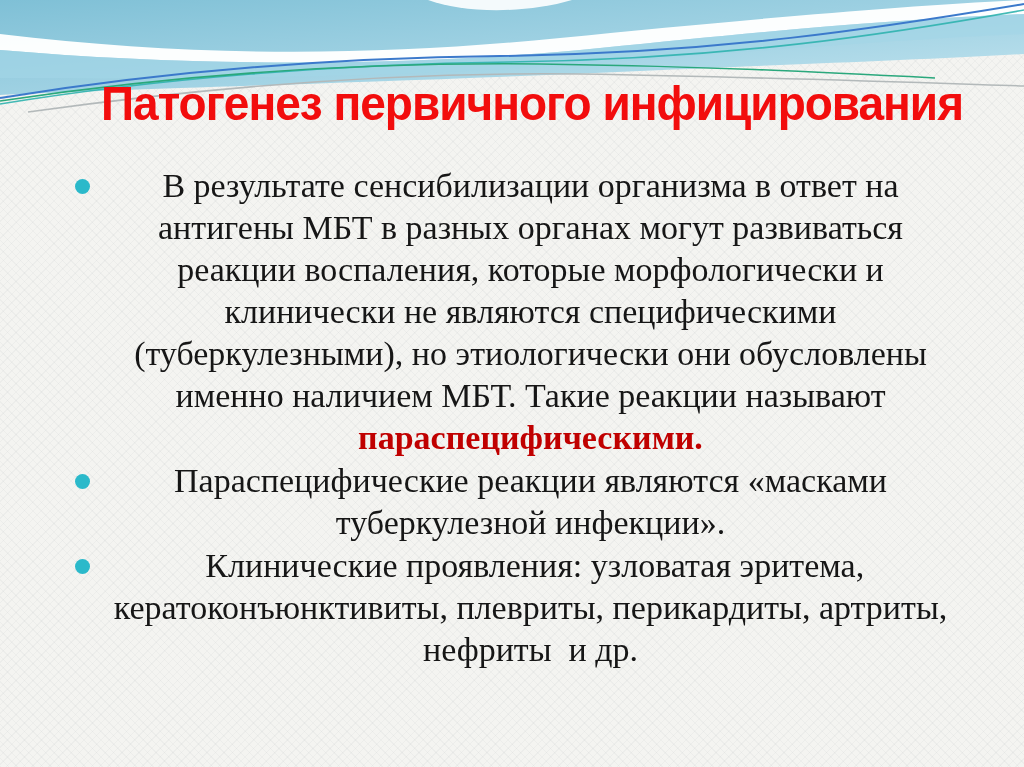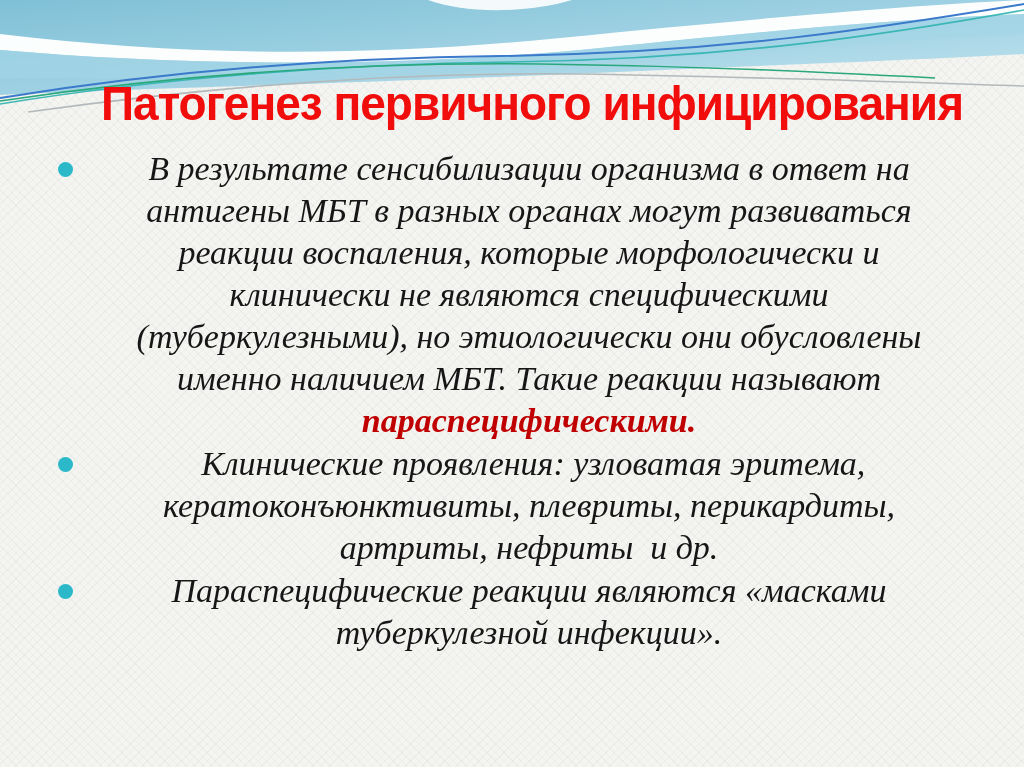--- a/index.html
+++ b/index.html
@@ -26,21 +26,21 @@
     letter-spacing:-1px;
     line-height:1.05;
     color:#f20d0d;
     white-space:nowrap;
     transform:scaleY(1.04);
     transform-origin:left top;
   }
   .content{
     position:absolute;top:148px;left:56px;width:910px;
   }
-  ul.bullet-list{list-style:none;margin:0;padding:0;font-style:italic;}
+  ul.bullet-list{list-style:none;margin:17px;padding:0;}
   .bullet-row{
     display:flex;align-items:flex-start;margin:0 0 1px 0;
   }
   .dot{
     flex:0 0 auto;width:15px;height:15px;border-radius:50%;
     background:#2bb9ca;margin:14px 4px 0 2px;
   }
   .bullet-text{
     margin:0 0 0 18px;max-width:868px;
     font-size:34px;line-height:42px;color:#161616;
@@ -81,22 +81,22 @@
   <h1 class="title" style="color: rgb(242, 13, 13);">Патогенез первичного инфицирования</h1>
 
   <div class="content">
     <ul class="bullet-list">
         <li class="bullet-row">
           <span class="dot" style="background: rgb(43, 185, 202);"></span>
           <p class="bullet-text" style="color: rgb(22, 22, 22);"><span>В результате сенсибилизации организма в ответ на антигены МБТ в разных органах могут развиваться реакции воспаления, которые морфологически и клинически не являются специфическими (туберкулезными), но этиологически они обусловлены именно наличием МБТ. Такие реакции называют </span><span class="hl" style="color: rgb(192, 0, 0);">параспецифическими.</span></p>
         </li>
         <li class="bullet-row">
           <span class="dot" style="background: rgb(43, 185, 202);"></span>
-          <p class="bullet-text" style="color: rgb(22, 22, 22);"><span> Клинические проявления: узловатая эритема, кератоконъюнктивиты, плевриты, перикардиты, артриты, нефриты  и др.</span></p>
+          <p class="bullet-text" style="color: rgb(22, 22, 22);"><span>Параспецифические реакции являются «масками туберкулезной инфекции».</span></p>
         </li>
         <li class="bullet-row">
           <span class="dot" style="background: rgb(43, 185, 202);"></span>
-          <p class="bullet-text" style="color: rgb(22, 22, 22);"><span>Параспецифические реакции являются «масками туберкулезной инфекции».</span></p>
+          <p class="bullet-text" style="color: rgb(22, 22, 22);"><span> Клинические проявления: узловатая эритема, кератоконъюнктивиты, плевриты, перикардиты, артриты, нефриты  и др.</span></p>
         </li>
       </ul>
   </div>
 
 </div>
 
 </body></html>

